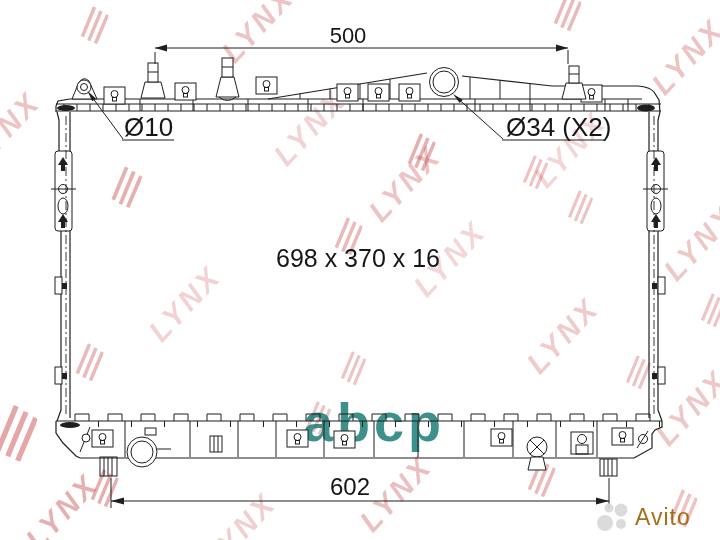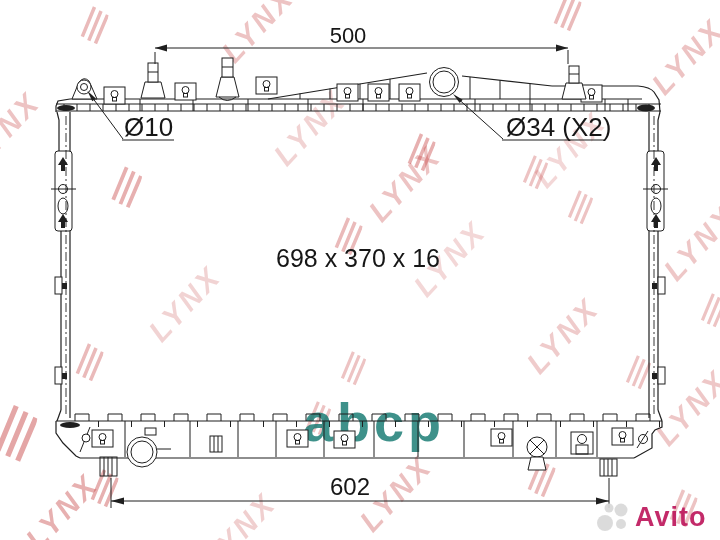--- a/index.html
+++ b/index.html
@@ -17,21 +17,21 @@
   #draw{position:absolute;inset:0;z-index:3;}
   #draw .ln{stroke:#1f1f1f;stroke-width:1.2;fill:none;}
   #draw .th{stroke:#1f1f1f;stroke-width:1;fill:none;}
   #draw .wf{stroke:#1f1f1f;stroke-width:1;fill:#ffffff;}
   #draw .fl{fill:#1f1f1f;stroke:none;}
   #draw .dd{stroke:#1f1f1f;stroke-width:.9;fill:none;stroke-dasharray:9 3 2 3;}
   #draw text{fill:#161616;font-family:"Liberation Sans",sans-serif;}
   
   #avito{position:absolute;left:596px;top:497px;z-index:4;display:flex;align-items:center;
          opacity:.92;}
-  #avito .txt{font-size:27px;font-weight:bold;color:#be185d;letter-spacing:1px;line-height:1;
+  #avito .txt{font-size:23px;font-weight:normal;color:#a16207;letter-spacing:1px;line-height:1;
               margin-left:3px;}
 </style>
 </head>
 <body>
 
 <div id="stage">
 
   <div id="wm-under">
       <div class="lynx" style="left: 258px; top: 25px; opacity: 0.3; color: rgb(196, 59, 59);">LYNX</div>
       <div class="lynx" style="left: 310px; top: 128px; opacity: 0.22; color: rgb(196, 59, 59);">LYNX</div>

